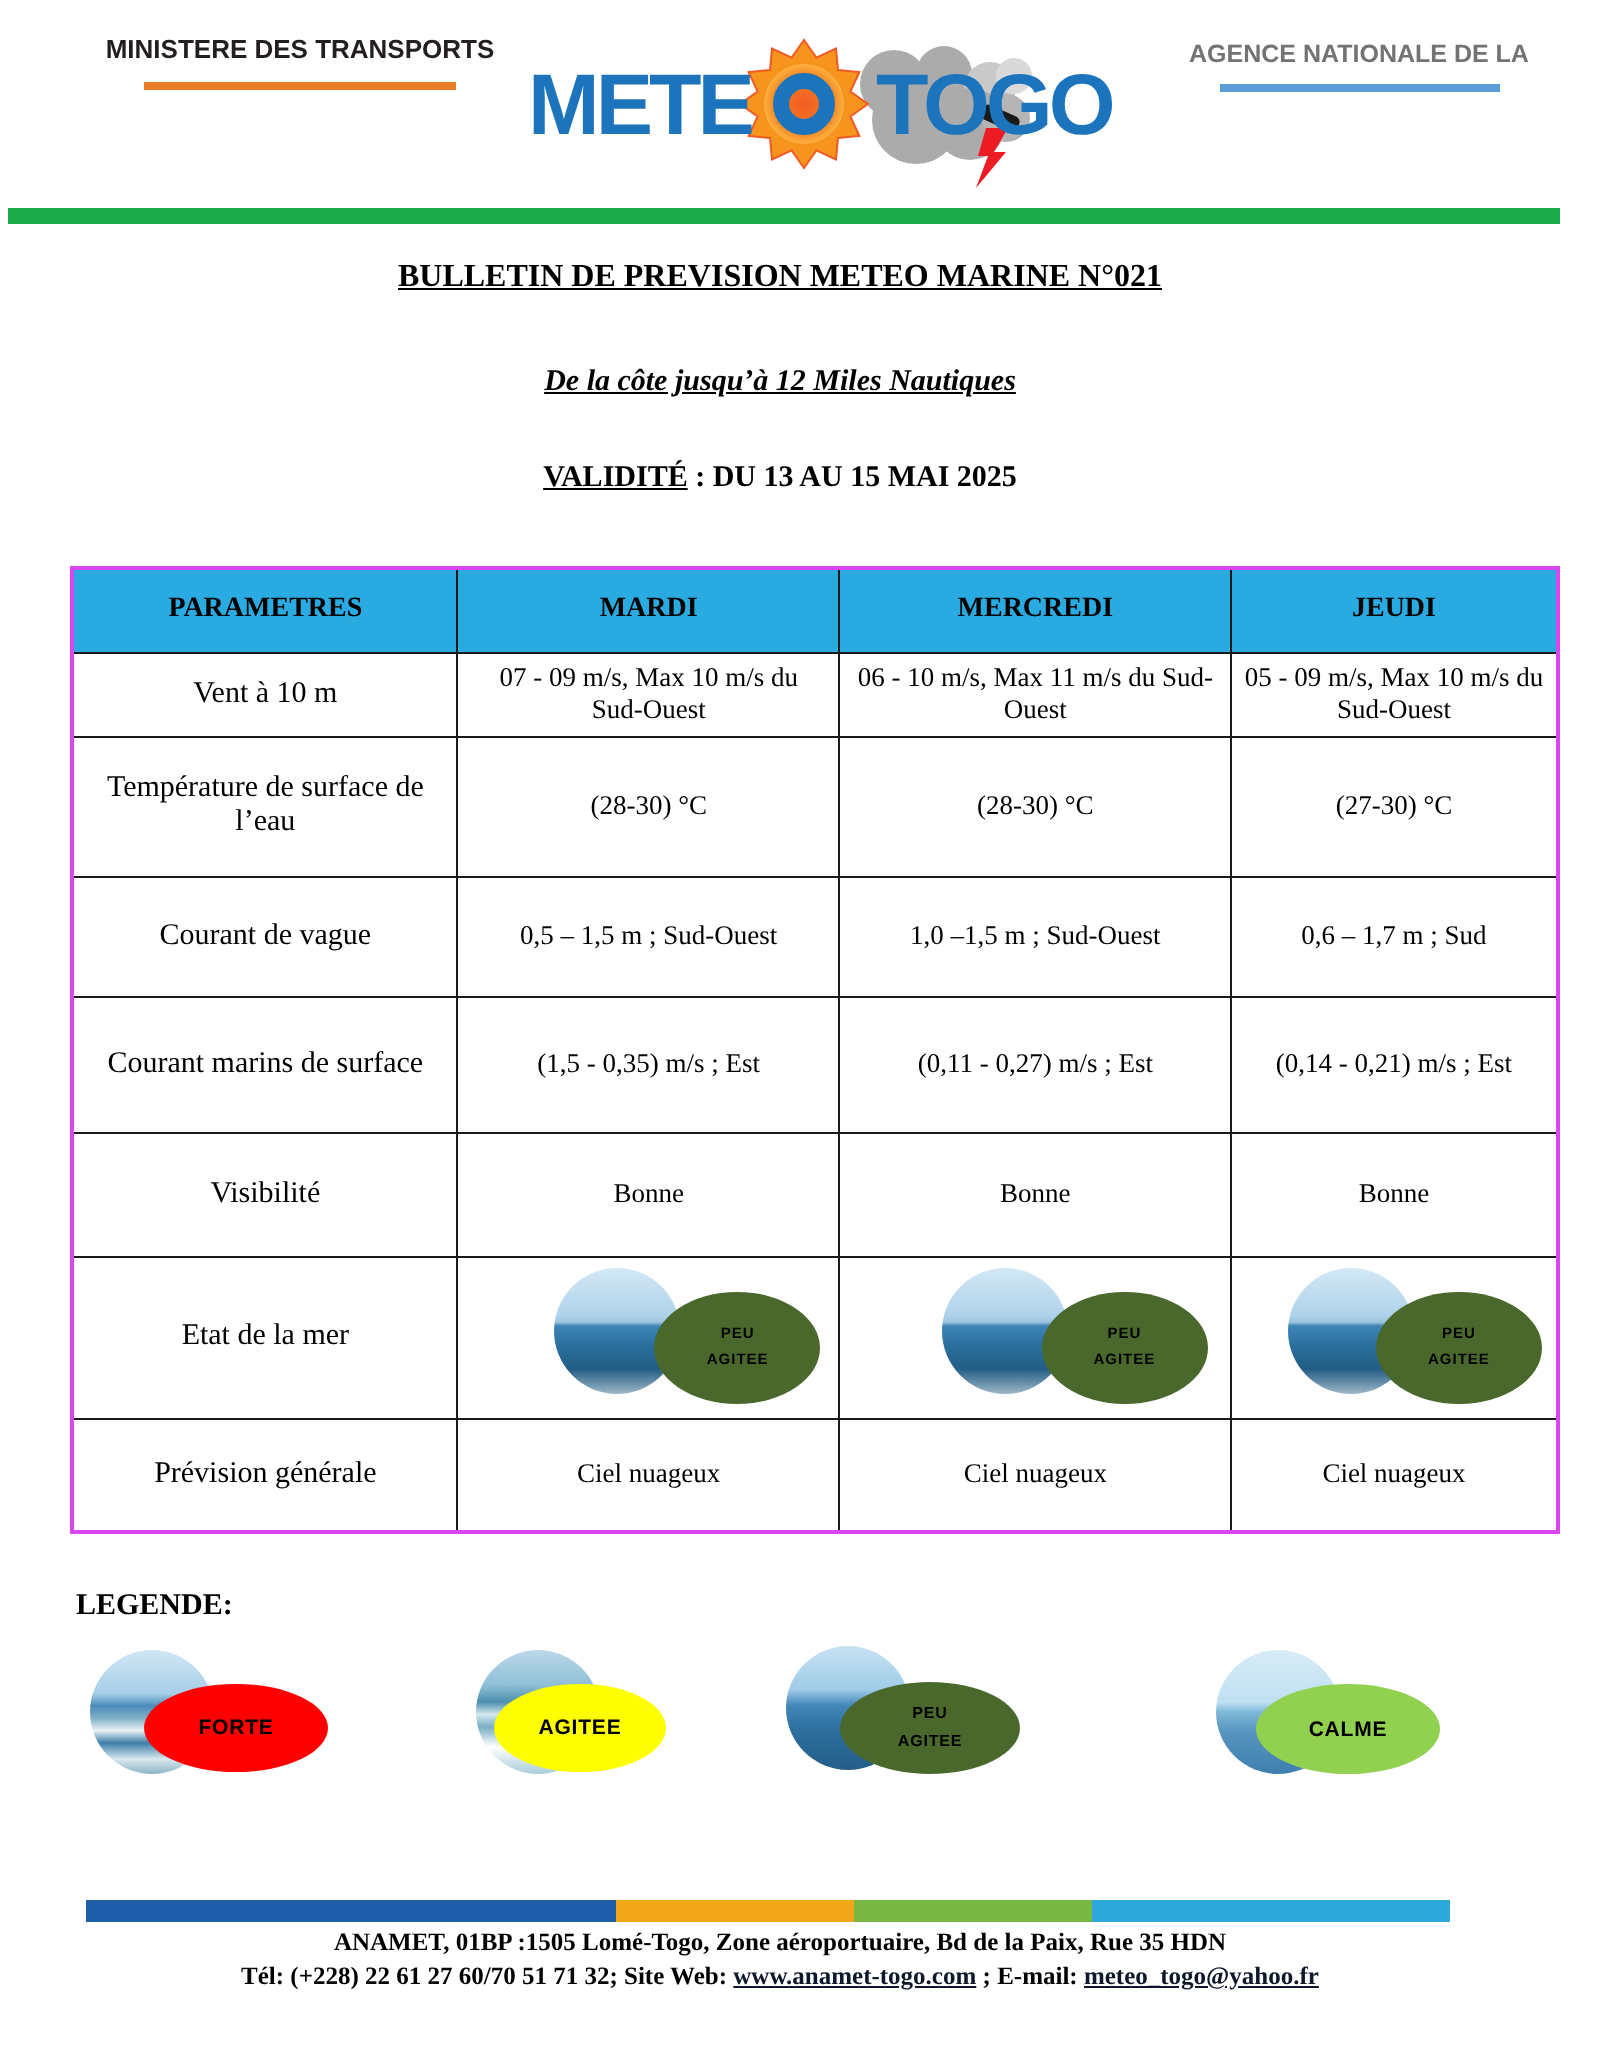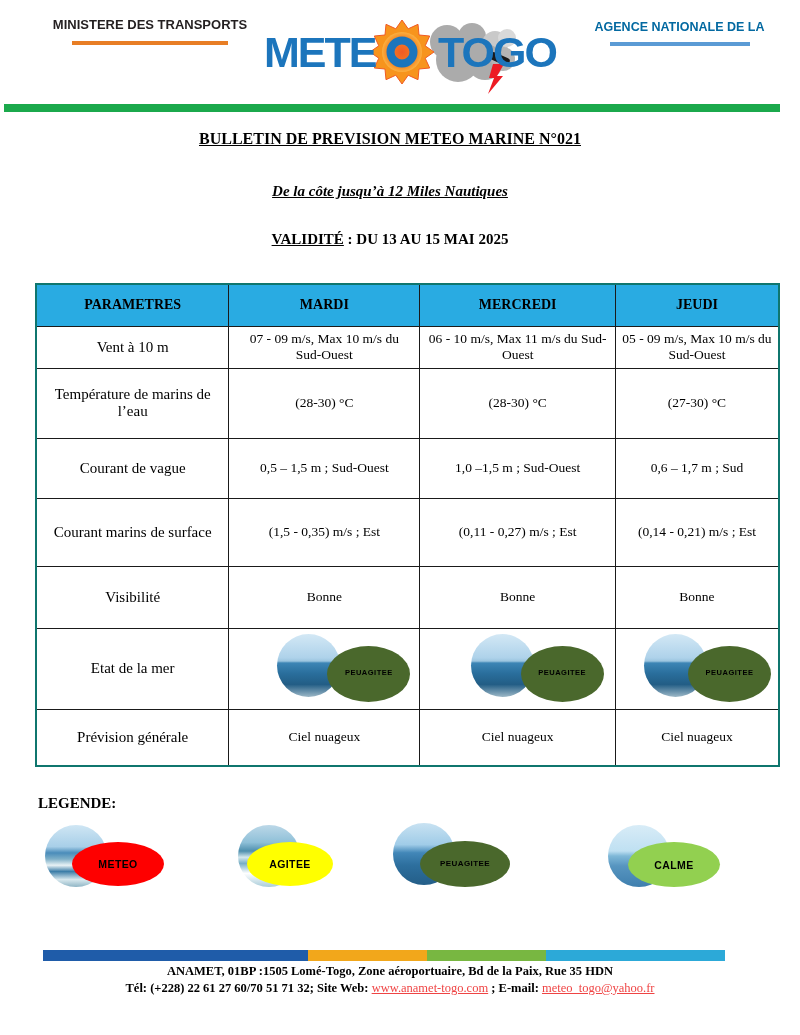--- a/index.html
+++ b/index.html
@@ -6,49 +6,49 @@
   .page{position:relative;width:780px;height:1035px;background:#fff;overflow:hidden;
         font-family:"Liberation Serif", serif;color:#000;}
 
   
   .hdr-left{position:absolute;left:20px;top:16px;width:260px;text-align:center;
             font-family:"Liberation Sans", sans-serif;font-weight:bold;font-size:13px;
             line-height:1.45;color:#231f20;}
   .hdr-left .rule{width:156px;height:4px;background:#e87e25;margin:6px auto 0;}
   .hdr-right{position:absolute;left:572px;top:18px;width:215px;text-align:center;
              font-family:"Liberation Sans", sans-serif;font-weight:bold;font-size:12.5px;
-             line-height:1.45;color:#0369a1;}
+             line-height:1.45;color:#737373;}
   .hdr-right .rule{width:140px;height:4px;background:#5b9bd5;margin:6px auto 0;}
   .logo{position:absolute;left:262px;top:10px;width:312px;height:88px;}
   .green-bar{position:absolute;left:4px;top:104px;width:792px;height:8px;background:#1ba94c;}
 
   
   .t1{position:absolute;left:0;top:130px;width:100%;text-align:center;
       font-weight:bold;font-size:16px;text-decoration:underline;}
   .t2{position:absolute;left:0;top:183px;width:100%;text-align:center;
       font-weight:bold;font-size:15px;text-decoration:underline;font-style:italic;}
   .t3{position:absolute;left:0;top:231px;width:100%;text-align:center;
       font-weight:bold;font-size:15px;}
   .t3 .u{text-decoration:underline;}
 
   
   .tbl{position:absolute;left:35px;top:283px;border-collapse:collapse;table-layout:fixed;}
   .tbl td{border:1.5px solid #1a1a1a;text-align:center;vertical-align:middle;padding:1px 6px;}
-  .tbl{border:2px solid #0f766e;}
+  .tbl{border:2px solid #d946ef;}
   .hcell{background:#29abe2;font-weight:bold;font-size:14px;}
   .pcell{font-weight:normal;font-size:15px;}
   .vcell{font-size:13.5px;}
   .tr-h{height:42px}.tr-1{height:42px}.tr-2{height:70px}.tr-3{height:60px}
   .tr-4{height:68px}.tr-5{height:62px}.tr-6{height:81px}.tr-7{height:57px}
 
   
   .sea{position:relative;width:178px;height:76px;margin:0 auto;}
   .sea-photo{position:absolute;left:42px;top:3px;width:63px;height:63px;border-radius:50%;
     background:linear-gradient(180deg,#d3e8f5 0%,#aed2ea 38%,#9cc5df 43%,#3d85b5 46%,#2a6f9d 62%,#225d85 80%,#9db8c7 100%);}
-  .oval{border-radius:50%;display:flex;align-items:center;justify-content:center;
+  .oval{border-radius:50%;display:flex;flex-direction:column;align-items:center;justify-content:center;
         font-family:"Liberation Sans", sans-serif;font-weight:bold;color:#000;}
   .oval-peu-t{position:absolute;left:92px;top:15px;width:83px;height:56px;background:#4a682c;
               font-size:7.5px;letter-spacing:.5px;line-height:1.7;}
 
   
   .leg-title{position:absolute;left:38px;top:795px;font-weight:bold;font-size:15px;}
   .leg-photo{position:absolute;width:62px;height:62px;border-radius:50%;}
   .leg-oval{position:absolute;font-size:10.5px;letter-spacing:.4px;}
   .photo-a{background:linear-gradient(180deg,#cfe6f4 0%,#a8cfe8 35%,#4a8cba 45%,#7fb0c8 55%,#e8f2f5 65%,#3d7ea8 75%,#d8e8ee 88%,#8fb5c5 100%);}
   .photo-b{background:linear-gradient(180deg,#bcd8e8 0%,#8fc0d8 28%,#4e8fae 42%,#d5e8ee 52%,#78aec4 62%,#ffffff 78%,#a9ccd9 100%);}
@@ -61,21 +61,21 @@
 
   
   .fbar{position:absolute;left:43px;top:950px;height:11px;display:flex;}
   .fbar div{height:11px;}
   .fb0{width:265px;background:#1f5ca9;}
   .fb1{width:119px;background:#f2a71b;}
   .fb2{width:119px;background:#78b741;}
   .fb3{width:179px;background:#2ca9d8;}
   .f1{position:absolute;left:0;top:964px;width:100%;text-align:center;font-weight:bold;font-size:12.5px;}
   .f2{position:absolute;left:0;top:981px;width:100%;text-align:center;font-weight:bold;font-size:12.5px;}
-  .f2 a{color:#ef4444;text-decoration:underline;font-weight:normal;}
+  .f2 a{color:#0f172a;text-decoration:underline;font-weight:bold;}
 </style>
 </head>
 <body>
 
 <div class="page">
 
   <div class="hdr-left">
     <div>MINISTERE DES TRANSPORTS</div>
     <div class="rule"></div>
   </div>
@@ -141,21 +141,21 @@
       <td class="hcell">MERCREDI</td>
       <td class="hcell">JEUDI</td>
     </tr>
     <tr class="tr-1">
       <td class="pcell">Vent à 10 m</td>
       <td class="vcell">07 - 09 m/s, Max 10 m/s du Sud-Ouest</td>
       <td class="vcell">06 - 10 m/s, Max 11 m/s du Sud-Ouest</td>
       <td class="vcell">05 - 09 m/s, Max 10 m/s du Sud-Ouest</td>
     </tr>
     <tr class="tr-2">
-      <td class="pcell">Température de marins de l’eau</td>
+      <td class="pcell">Température de surface de l’eau</td>
       <td class="vcell">(28-30) °C</td>
       <td class="vcell">(28-30) °C</td>
       <td class="vcell">(27-30) °C</td>
     </tr>
     <tr class="tr-3">
       <td class="pcell">Courant de vague</td>
       <td class="vcell">0,5 – 1,5 m ;  Sud-Ouest</td>
       <td class="vcell">1,0 –1,5 m ;  Sud-Ouest</td>
       <td class="vcell">0,6 – 1,7 m ;   Sud</td>
     </tr>
@@ -208,21 +208,21 @@
       <td class="vcell">Ciel nuageux</td>
     </tr>
   </tbody>
     </table>
 
   <div class="leg-title">LEGENDE:</div>
 
   <div>
     <div class="leg-photo photo-a" style="left:45px;top:825px;"></div>
     <div class="oval leg-oval c-forte" style="left:72px;top:842px;width:92px;height:44px;">
-      <span>METEO</span>
+      <span>FORTE</span>
     </div>
   </div>
 
   <div>
     <div class="leg-photo photo-b" style="left:238px;top:825px;"></div>
     <div class="oval leg-oval c-agitee" style="left:247px;top:842px;width:86px;height:44px;">
       <span>AGITEE</span>
     </div>
   </div>
 

